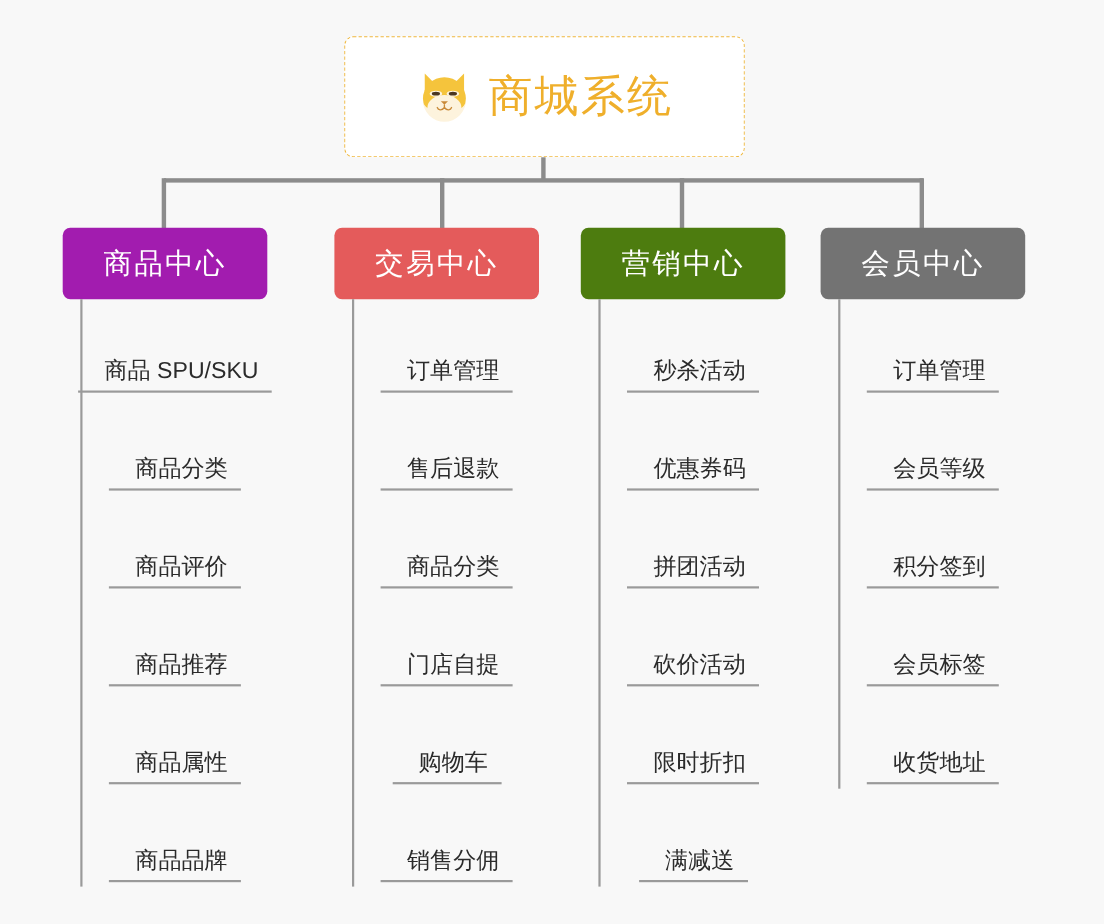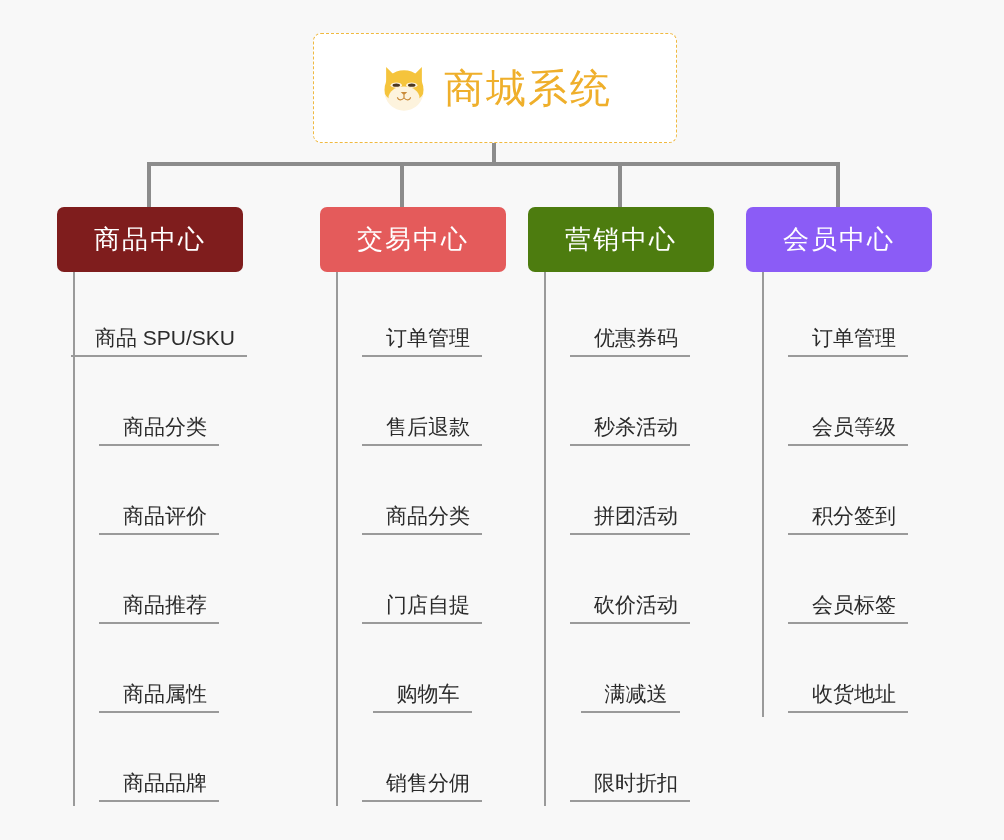--- a/index.html
+++ b/index.html
@@ -123,21 +123,21 @@
   </div>
 
   <div class="conn v-trunk" style="left: 492px; top: 143px; height: 21px; background: rgb(140, 140, 140);"></div>
   <div class="conn h-bus" style="left: 149px; top: 162px; width: 690px; background: rgb(140, 140, 140);"></div>
   <div class="conn v-drop" style="left: 147px; top: 162px; height: 46px; background: rgb(140, 140, 140);"></div>
   <div class="conn v-drop" style="left: 400px; top: 162px; height: 46px; background: rgb(140, 140, 140);"></div>
   <div class="conn v-drop" style="left: 618px; top: 162px; height: 46px; background: rgb(140, 140, 140);"></div>
   <div class="conn v-drop" style="left: 836px; top: 162px; height: 46px; background: rgb(140, 140, 140);"></div>
 
   <div class="column" style="left:57px;">
-    <div class="cat-box" style="background: #7f1d1d; font-family: Liberation Serif, serif;">
+    <div class="cat-box" style="background: #a21caf; font-family: Liberation Serif, serif;">
       <span>商品中心</span>
     </div>
     <div class="leaf-list">
       <div class="leaf-item">
           <span class="leaf-underline">商品 SPU/SKU</span>
         </div>
       <div class="leaf-item">
           <span class="leaf-underline">商品分类</span>
         </div>
       <div class="leaf-item">
@@ -148,21 +148,21 @@
         </div>
       <div class="leaf-item">
           <span class="leaf-underline">商品属性</span>
         </div>
       <div class="leaf-item">
           <span class="leaf-underline">商品品牌</span>
         </div>
     </div>
   </div>
 
-  <div class="column" style="left:320px;">
+  <div class="column" style="left:304px;">
     <div class="cat-box" style="background: rgb(228, 91, 91);">
       <span>交易中心</span>
     </div>
     <div class="leaf-list">
       <div class="leaf-item">
           <span class="leaf-underline">订单管理</span>
         </div>
       <div class="leaf-item">
           <span class="leaf-underline">售后退款</span>
         </div>
@@ -180,42 +180,42 @@
         </div>
     </div>
   </div>
 
   <div class="column" style="left:528px;">
     <div class="cat-box" style="background: #4d7c0f;">
       <span>营销中心</span>
     </div>
     <div class="leaf-list">
       <div class="leaf-item">
+          <span class="leaf-underline">秒杀活动</span>
+        </div>
+      <div class="leaf-item">
           <span class="leaf-underline">优惠券码</span>
         </div>
       <div class="leaf-item">
-          <span class="leaf-underline">秒杀活动</span>
-        </div>
-      <div class="leaf-item">
           <span class="leaf-underline">拼团活动</span>
         </div>
       <div class="leaf-item">
           <span class="leaf-underline">砍价活动</span>
         </div>
       <div class="leaf-item">
+          <span class="leaf-underline">限时折扣</span>
+        </div>
+      <div class="leaf-item">
           <span class="leaf-underline">满减送</span>
         </div>
-      <div class="leaf-item">
-          <span class="leaf-underline">限时折扣</span>
-        </div>
     </div>
   </div>
 
   <div class="column" style="left:746px;">
-    <div class="cat-box" style="background: #8b5cf6;">
+    <div class="cat-box" style="background: #737373;">
       <span>会员中心</span>
     </div>
     <div class="leaf-list">
       <div class="leaf-item">
           <span class="leaf-underline">订单管理</span>
         </div>
       <div class="leaf-item">
           <span class="leaf-underline">会员等级</span>
         </div>
       <div class="leaf-item">

